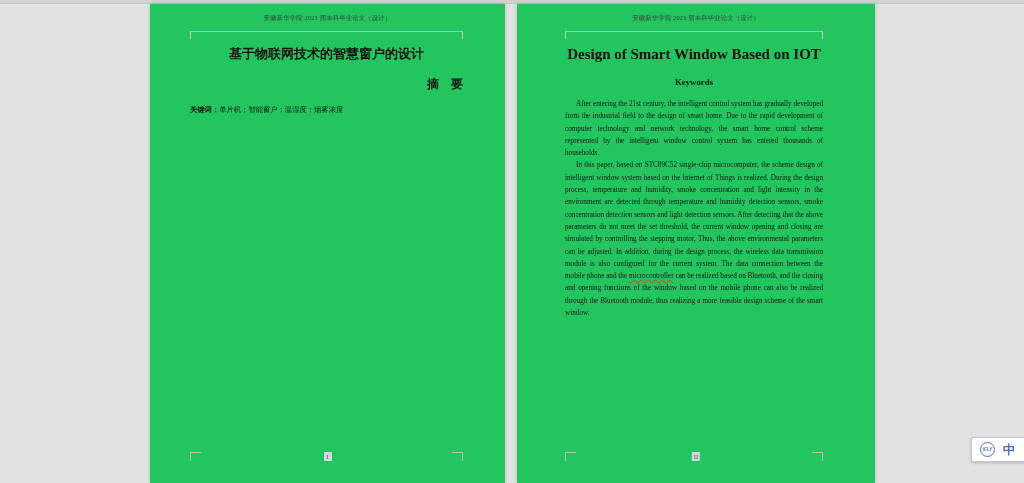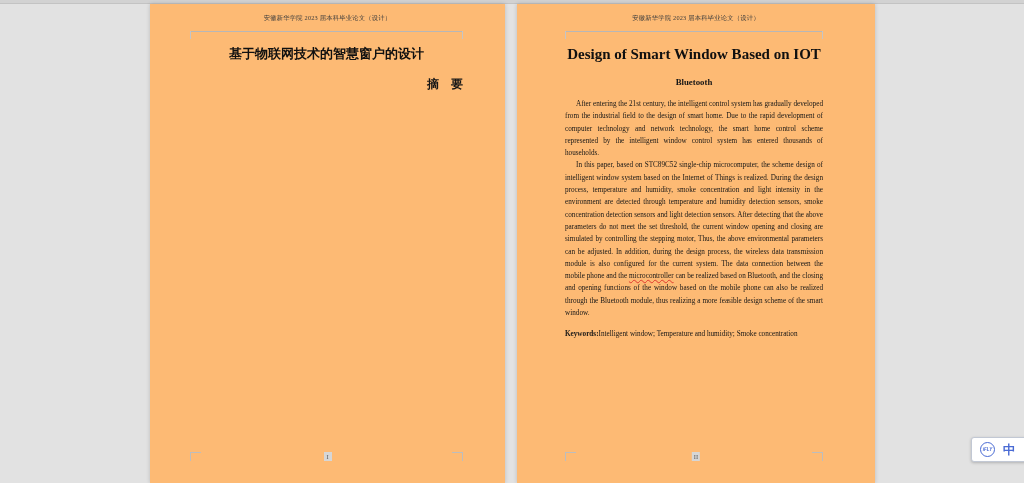--- a/index.html
+++ b/index.html
@@ -2,21 +2,21 @@
 <html><head>
 <meta charset="utf-8">
 <style>
   html,body{margin:0;padding:0;}
   body{
     width:1024px;height:483px;position:relative;overflow:hidden;
     background:#e2e2e2;
     font-family:"Liberation Serif","DejaVu Serif",serif;
   }
   .topstrip{position:absolute;top:0;left:0;width:1024px;height:3px;background:#d2d2d2;border-bottom:1px solid #c3c3c3;}
-  .page{position:absolute;top:4px;height:479px;background:#fdba74;box-shadow:0 0 4px rgba(0,0,0,0.18);}
+  .page{position:absolute;top:4px;height:479px;background:#22c55e;box-shadow:0 0 4px rgba(0,0,0,0.18);}
   .page.leftpg{left:150px;width:355px;}
   .page.rightpg{left:517px;width:358px;}
   .page-header{position:absolute;top:10px;left:0;right:0;text-align:center;font-size:6.3px;line-height:8px;color:#3d3d3d;letter-spacing:.2px;}
   .header-rule{position:absolute;top:27px;height:1px;background:#b7b7b7;}
   .leftpg .header-rule{left:40px;right:42px;}
   .rightpg .header-rule{left:48px;right:52px;}
   .header-rule::before,.header-rule::after{content:"";position:absolute;top:0;width:1px;height:8px;background:#c5c5c5;}
   .header-rule::before{left:0;}
   .header-rule::after{right:0;}
   .content{position:absolute;top:36px;}
@@ -58,37 +58,37 @@
 <div class="topstrip"></div>
 
 <div class="page leftpg">
   <div class="page-header">安徽新华学院 2023 届本科毕业论文（设计）</div>
   <div class="header-rule"></div>
   <div class="content">
     <h1 class="cn-title">基于物联网技术的智慧窗户的设计</h1>
     <h2 class="cn-heading">摘　要</h2>
     <div class="cn-body">
     </div>
+    <p class="keywords-cn"><b>关键词：</b><span>单片机；智能窗户；温湿度；烟雾浓度</span></p>
   </div>
   <div class="corner bl"></div>
   <div class="corner br"></div>
   <span class="page-num">I</span>
 </div>
 
 <div class="page rightpg">
   <div class="page-header">安徽新华学院 2023 届本科毕业论文（设计）</div>
   <div class="header-rule"></div>
   <div class="content">
     <h1 class="en-title">Design of Smart Window Based on IOT</h1>
-    <h2 class="en-heading">Bluetooth</h2>
+    <h2 class="en-heading">Keywords</h2>
     <div class="en-body">
       <p>After entering the 21st century, the intelligent control system has gradually developed from the industrial field to the design of smart home. Due to the rapid development of computer technology and network technology, the smart home control scheme represented by the intelligent window control system has entered thousands of households.</p>
       <p><span>In this paper, based on STC89C52 single-chip microcomputer, the scheme design of intelligent window system based on the Internet of Things is realized. During the design process, temperature and humidity, smoke concentration and light intensity in the environment are detected through temperature and humidity detection sensors, smoke concentration detection sensors and light detection sensors. After detecting that the above parameters do not meet the set threshold, the current window opening and closing are simulated by controlling the stepping motor, Thus, the above environmental parameters can be adjusted. In addition, during the design process, the wireless data transmission module is also configured for the current system. The data connection between the mobile phone and the </span><span class="misspelled">microcontroller</span><span> can be realized based on Bluetooth, and the closing and opening functions of the window based on the mobile phone can also be realized through the Bluetooth module, thus realizing a more feasible design scheme of the smart window.</span></p>
     </div>
-    <p class="keywords-en"><b>Keywords:</b><span>Intelligent window; Temperature and humidity; Smoke concentration</span></p>
   </div>
   <div class="corner bl"></div>
   <div class="corner br"></div>
   <span class="page-num">II</span>
 </div>
 
 <div class="ime">
   <span class="ime-logo">iFLY</span>
   <span class="ime-mode">中</span>
   <span class="ime-kbd"></span>

